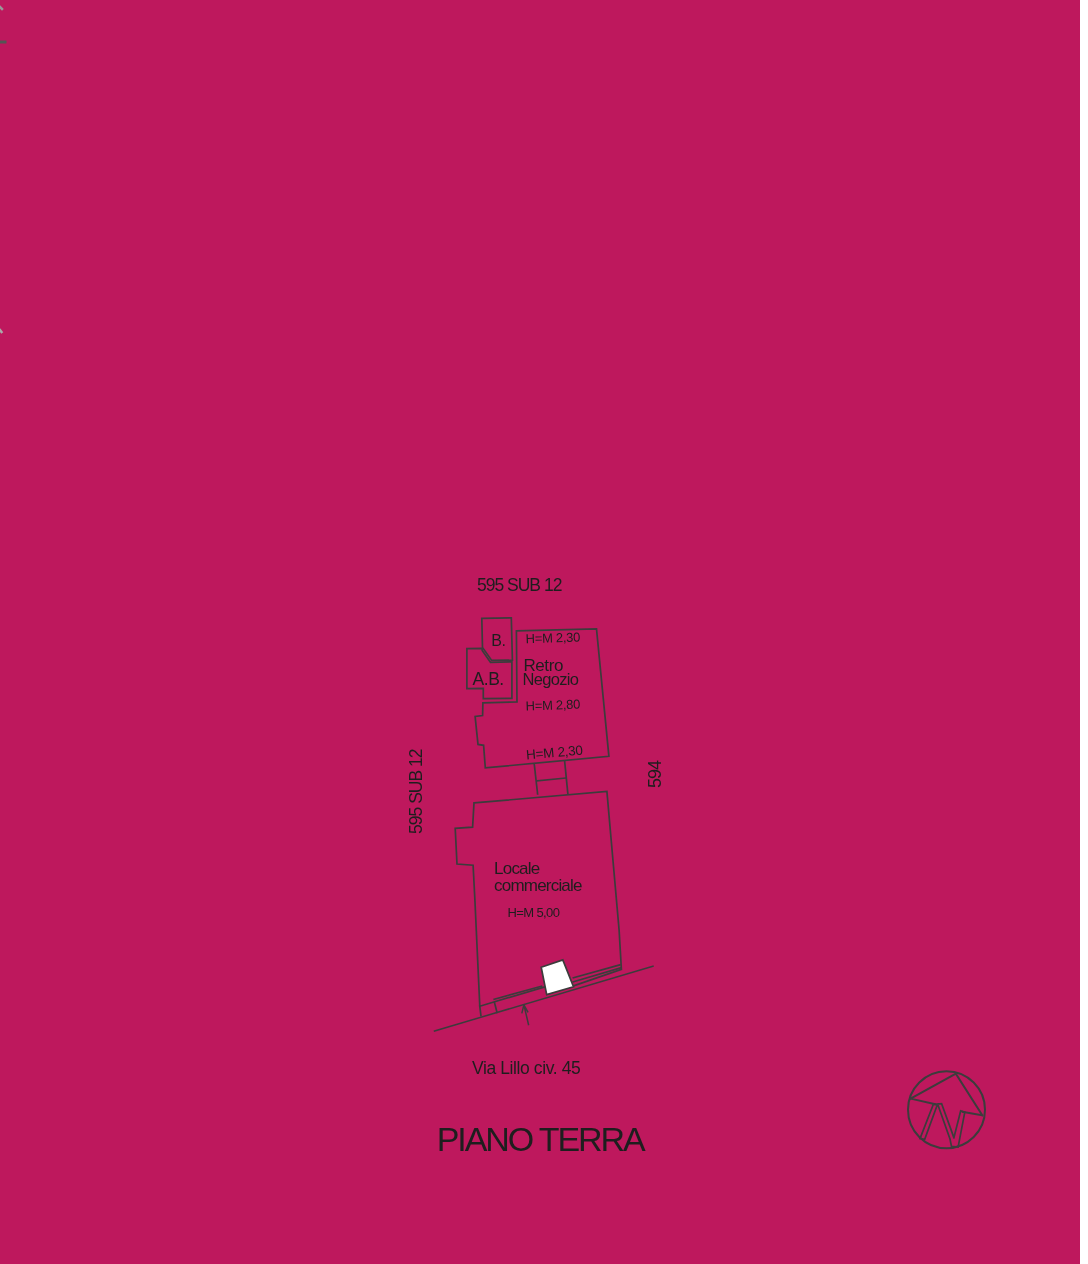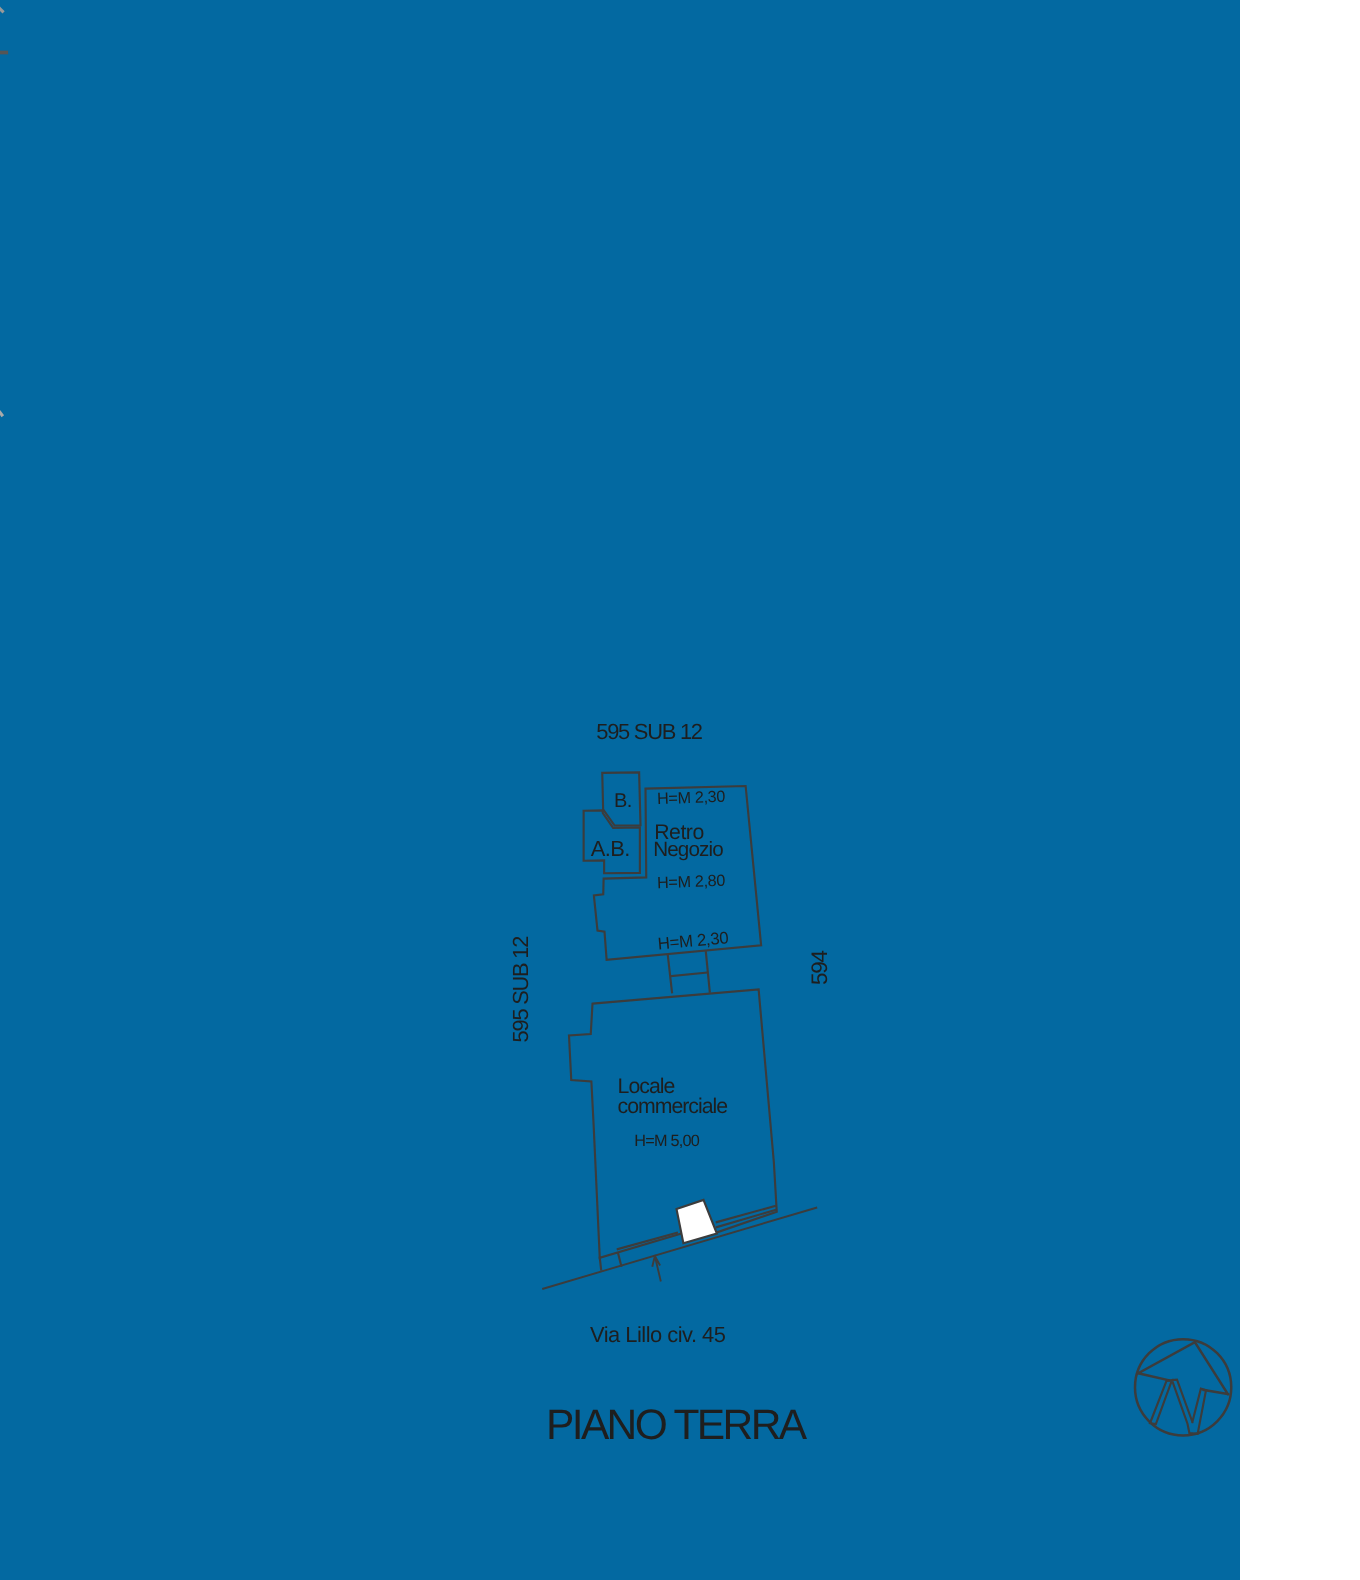--- a/index.html
+++ b/index.html
@@ -1,16 +1,16 @@
 <!DOCTYPE html>
 <html><head>
 <meta charset="utf-8">
 <style>
   html,body{margin:0;padding:0;background:#ffffff;}
-  #page{position:relative;width:992px;height:1264px;background:#0369a1;overflow:hidden;
+  #page{position:relative;width:1080px;height:1264px;background:#be185d;overflow:hidden;
         font-family:"Liberation Sans", sans-serif;}
   svg{position:absolute;left:0;top:0;}
   text{fill:#1e1e1e;font-family:"Liberation Sans", sans-serif;}
 </style>
 </head>
 <body>
 
 <div id="page">
 <svg width="1088" height="1264" viewBox="0 0 1088 1264">
   <g fill="none" stroke="#3c3c3c" stroke-width="1.7" stroke-linejoin="miter" stroke-linecap="square">

